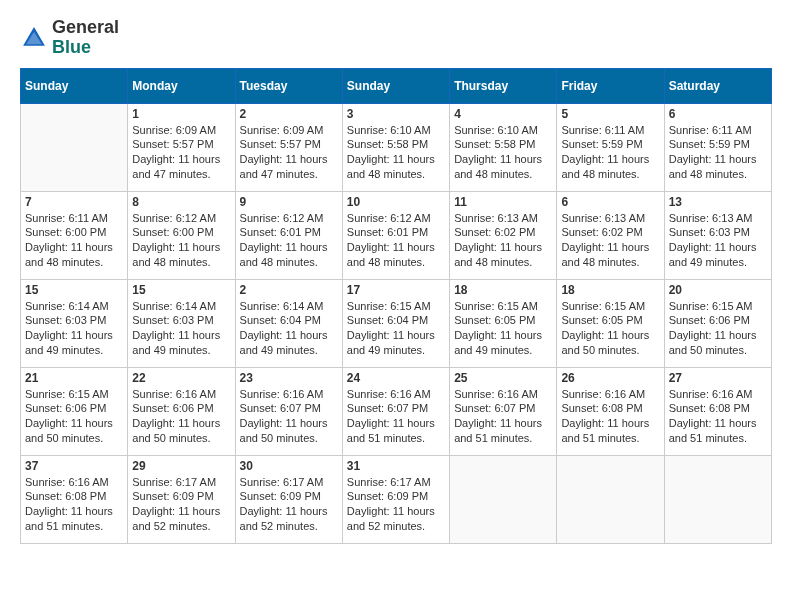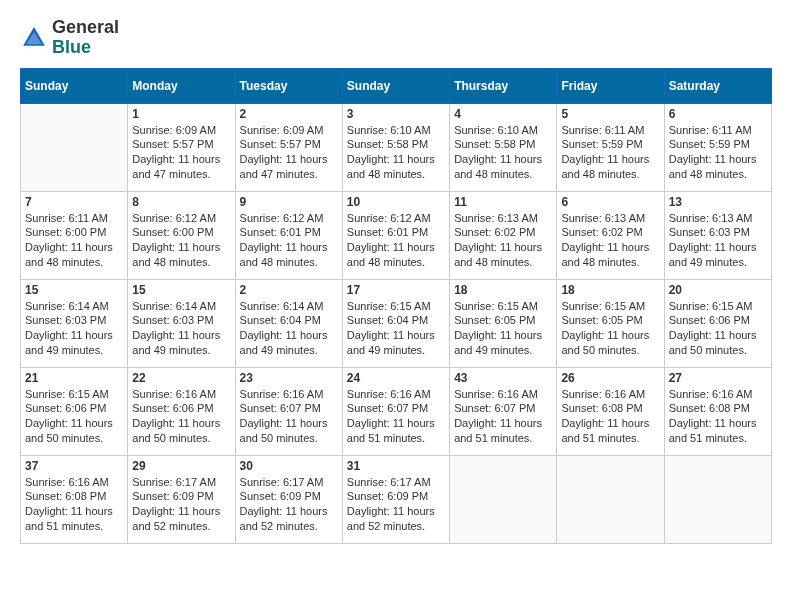--- a/index.html
+++ b/index.html
@@ -220,21 +220,21 @@
           </td>
           <td>
             <span class="day-num">23</span>
             <div class="day-info">Sunrise: 6:16 AM<br>Sunset: 6:07 PM<br>Daylight: 11 hours<br>and 50 minutes.</div>
           </td>
           <td>
             <span class="day-num">24</span>
             <div class="day-info">Sunrise: 6:16 AM<br>Sunset: 6:07 PM<br>Daylight: 11 hours<br>and 51 minutes.</div>
           </td>
           <td>
-            <span class="day-num">43</span>
+            <span class="day-num">25</span>
             <div class="day-info">Sunrise: 6:16 AM<br>Sunset: 6:07 PM<br>Daylight: 11 hours<br>and 51 minutes.</div>
           </td>
           <td>
             <span class="day-num">26</span>
             <div class="day-info">Sunrise: 6:16 AM<br>Sunset: 6:08 PM<br>Daylight: 11 hours<br>and 51 minutes.</div>
           </td>
           <td>
             <span class="day-num">27</span>
             <div class="day-info">Sunrise: 6:16 AM<br>Sunset: 6:08 PM<br>Daylight: 11 hours<br>and 51 minutes.</div>
           </td>

